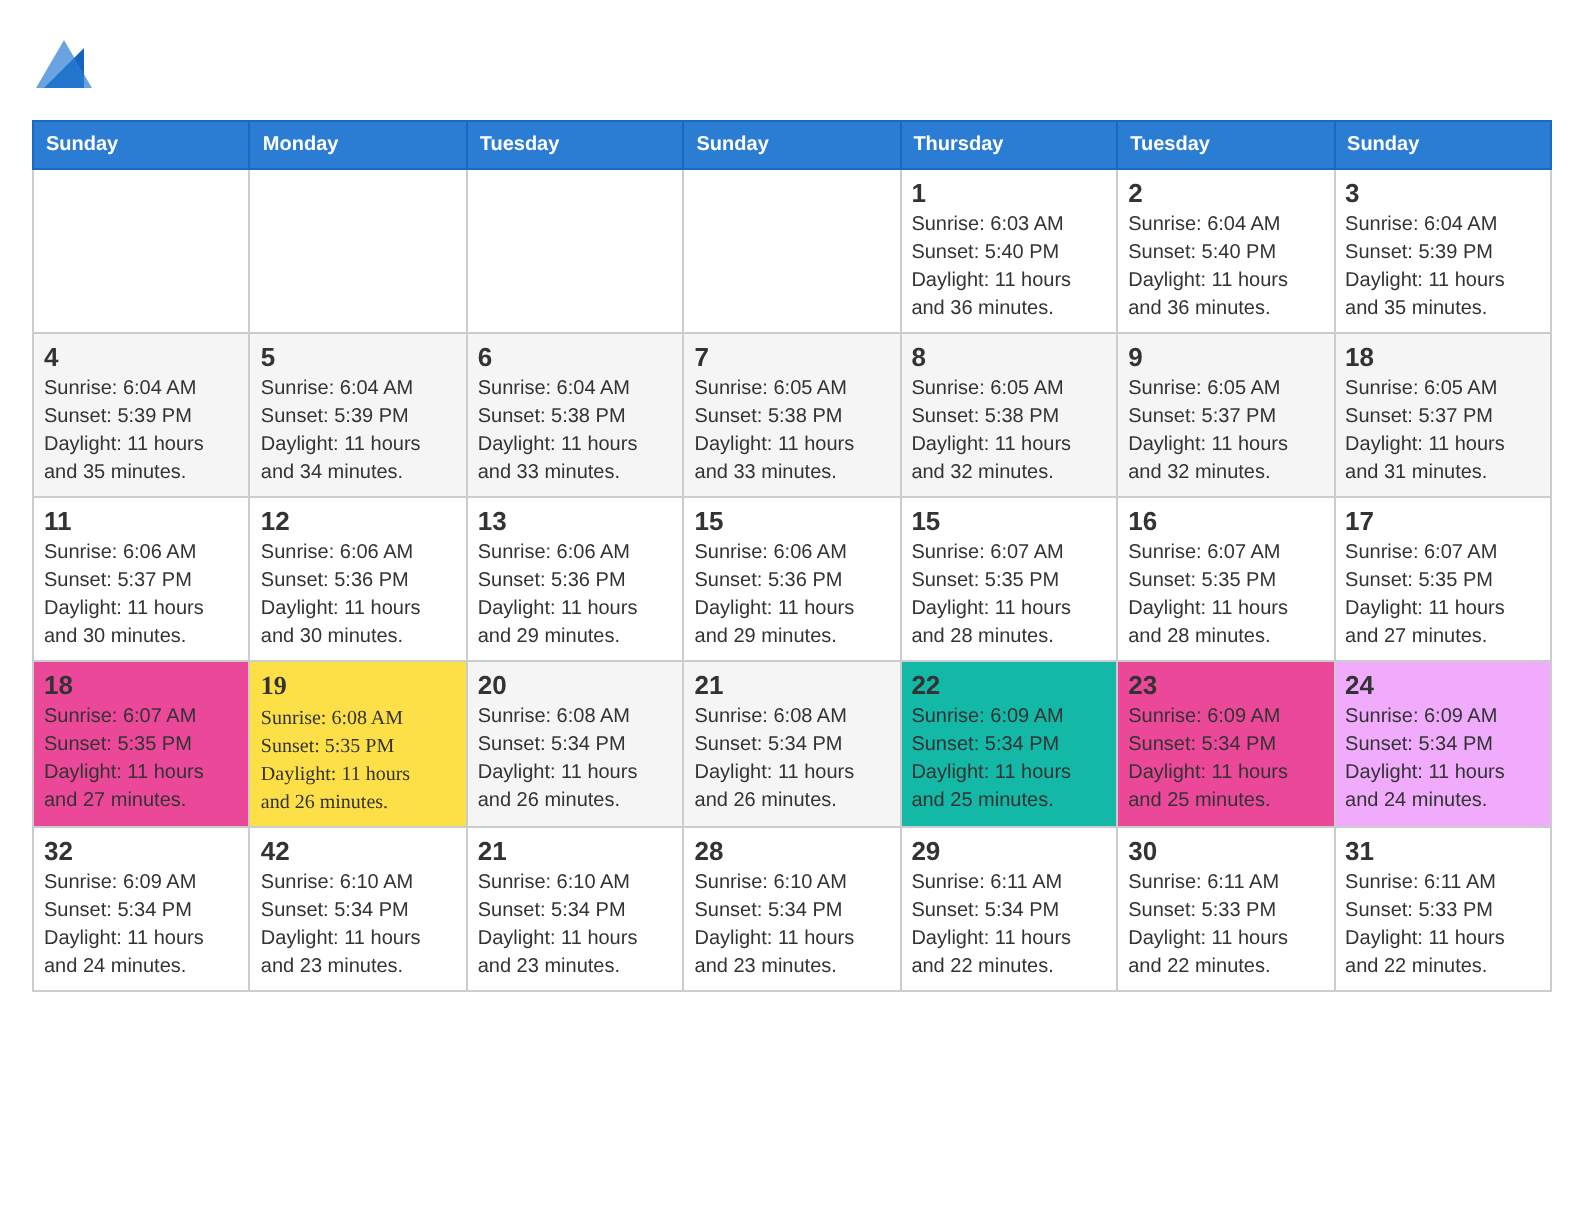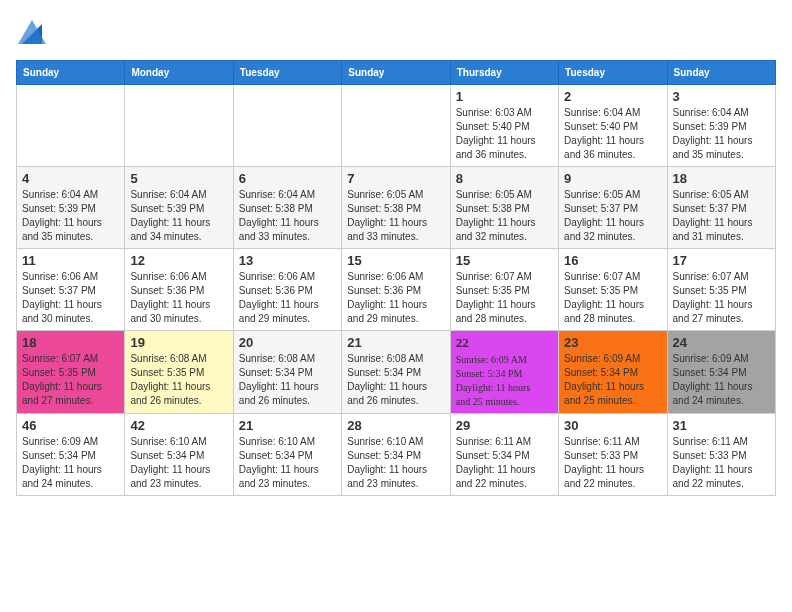--- a/index.html
+++ b/index.html
@@ -232,66 +232,66 @@
         </td>
       </tr>
       <tr>
         <td style="background: #ec4899;">
           <span class="day-number">18</span>
           <div class="day-info" style="white-space: pre-line;">Sunrise: 6:07 AM
 Sunset: 5:35 PM
 Daylight: 11 hours
 and 27 minutes.</div>
         </td>
-        <td style="background: #fef9c3;">
+        <td style="background: #fde047; font-family: Liberation Serif, serif;">
           <span class="day-number">19</span>
           <div class="day-info" style="white-space: pre-line;">Sunrise: 6:08 AM
 Sunset: 5:35 PM
 Daylight: 11 hours
 and 26 minutes.</div>
         </td>
         <td style="background: rgb(245, 245, 245);">
           <span class="day-number">20</span>
           <div class="day-info" style="white-space: pre-line;">Sunrise: 6:08 AM
 Sunset: 5:34 PM
 Daylight: 11 hours
 and 26 minutes.</div>
         </td>
         <td style="background: rgb(245, 245, 245);">
           <span class="day-number">21</span>
           <div class="day-info" style="white-space: pre-line;">Sunrise: 6:08 AM
 Sunset: 5:34 PM
 Daylight: 11 hours
 and 26 minutes.</div>
         </td>
-        <td style="background: #d946ef; font-family: Liberation Serif, serif;">
+        <td style="background: #14b8a6;">
           <span class="day-number">22</span>
           <div class="day-info" style="white-space: pre-line;">Sunrise: 6:09 AM
 Sunset: 5:34 PM
 Daylight: 11 hours
 and 25 minutes.</div>
         </td>
-        <td style="background: #f97316;">
+        <td style="background: #ec4899;">
           <span class="day-number">23</span>
           <div class="day-info" style="white-space: pre-line;">Sunrise: 6:09 AM
 Sunset: 5:34 PM
 Daylight: 11 hours
 and 25 minutes.</div>
         </td>
-        <td style="background: #a3a3a3;">
+        <td style="background: #f0abfc;">
           <span class="day-number">24</span>
           <div class="day-info" style="white-space: pre-line;">Sunrise: 6:09 AM
 Sunset: 5:34 PM
 Daylight: 11 hours
 and 24 minutes.</div>
         </td>
       </tr>
       <tr>
         <td>
-          <span class="day-number">46</span>
+          <span class="day-number">32</span>
           <div class="day-info" style="white-space: pre-line;">Sunrise: 6:09 AM
 Sunset: 5:34 PM
 Daylight: 11 hours
 and 24 minutes.</div>
         </td>
         <td>
           <span class="day-number">42</span>
           <div class="day-info" style="white-space: pre-line;">Sunrise: 6:10 AM
 Sunset: 5:34 PM
 Daylight: 11 hours

